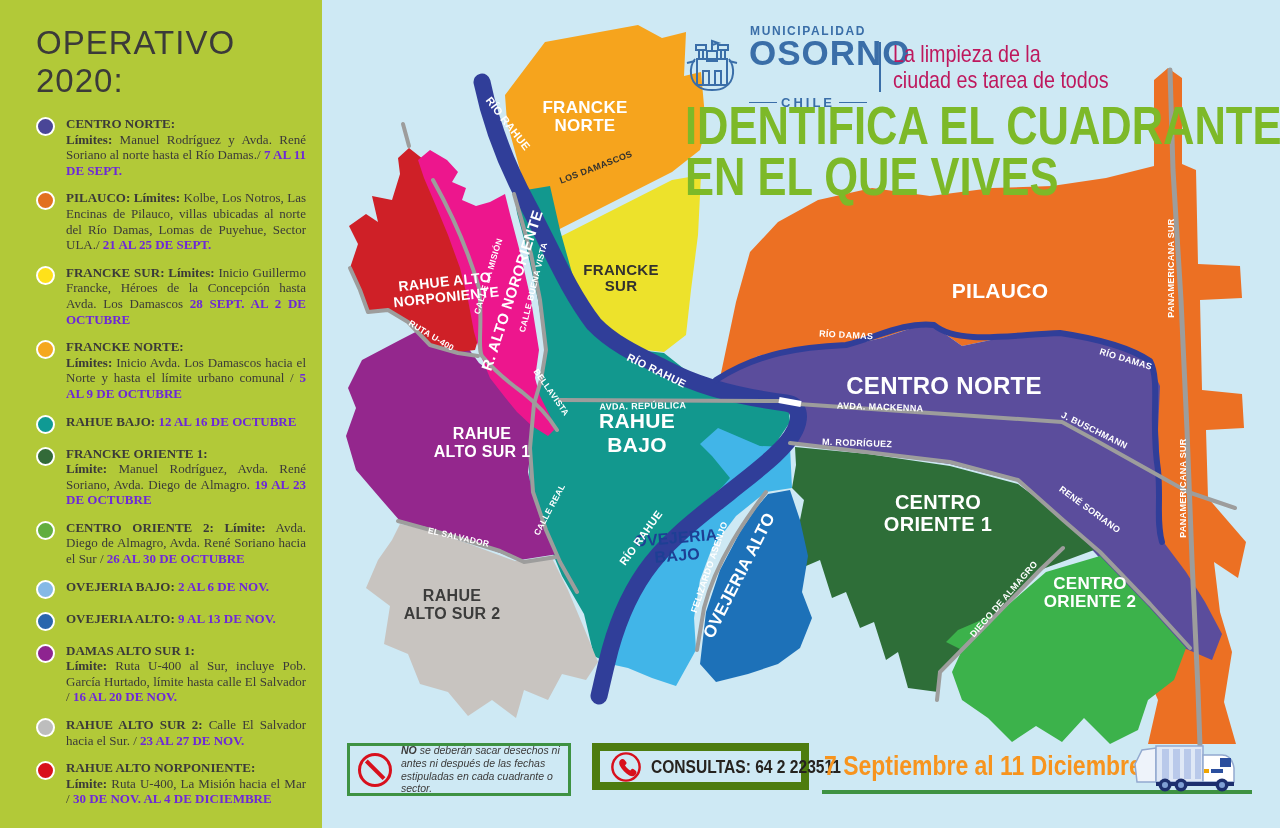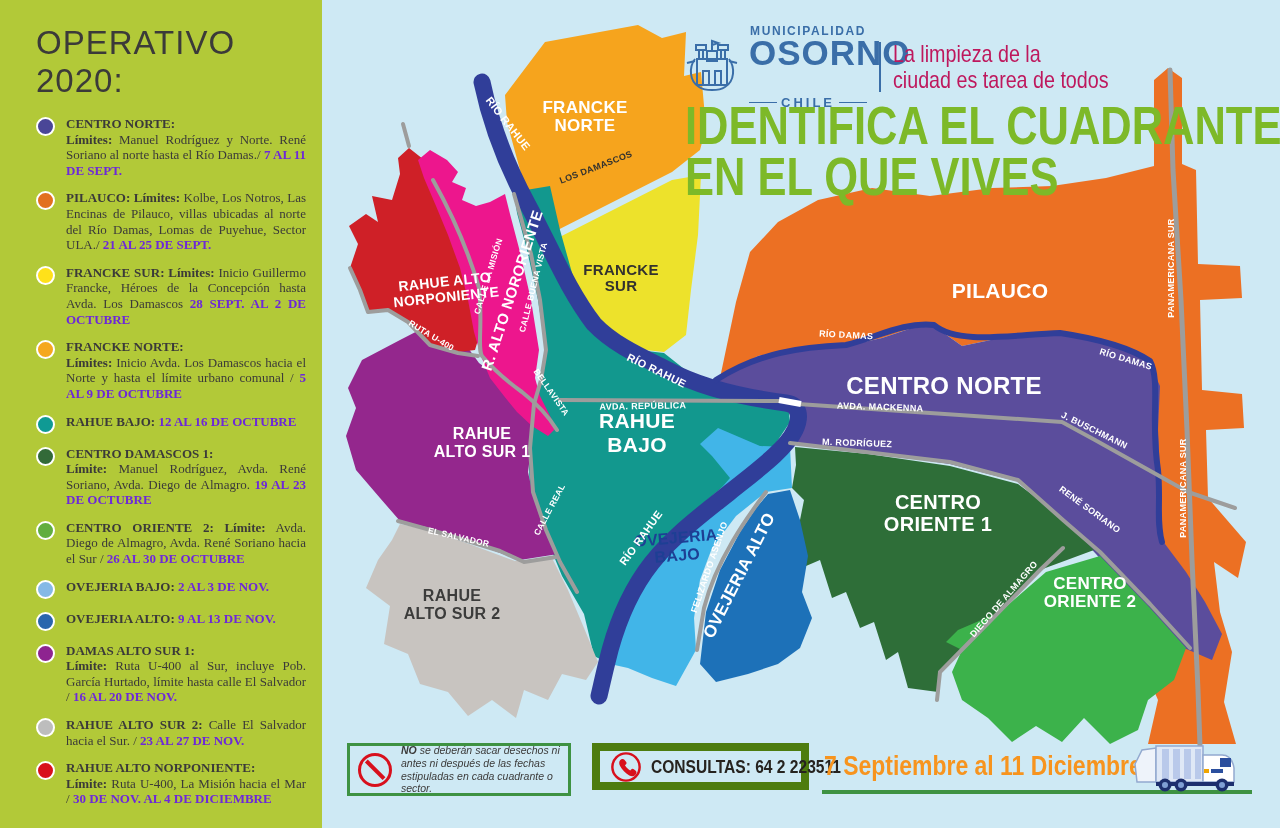--- a/index.html
+++ b/index.html
@@ -116,49 +116,49 @@
       <text transform="translate(712,568) rotate(-71)" text-anchor="middle" fill="#ffffff" font-size="9" letter-spacing="0.3"><tspan x="0" dy="0em">FELIZARDO ASENJO</tspan></text>
       <text transform="translate(1174,268) rotate(-90)" text-anchor="middle" fill="#ffffff" font-size="9" letter-spacing="0.3"><tspan x="0" dy="0em">PANAMERICANA SUR</tspan></text>
       <text transform="translate(1186,488) rotate(-90)" text-anchor="middle" fill="#ffffff" font-size="9" letter-spacing="0.3"><tspan x="0" dy="0em">PANAMERICANA SUR</tspan></text>
     </svg>
 
   <div class="sidebar">
     <h1 class="sb-title">OPERATIVO 2020:</h1>
     <div class="legend">
         <div class="legend-item">
       <span class="bullet" style="background: rgb(74, 70, 151);"></span>
-      <div class="legend-text"><b class="nm">CENTRO NORTE:</b><br><b class="bb">Límites:</b><span class="bd"> Manuel Rodríguez y Norte. René Soriano al norte hasta el Río Damas./ </span><b class="dt">7 AL 11 DE SEPT.</b></div>
+      <div class="legend-text"><b class="nm">CENTRO NORTE:</b><br><b class="bb">Límites:</b><span class="bd"> Manuel Rodríguez y Avda. René Soriano al norte hasta el Río Damas./ </span><b class="dt">7 AL 11 DE SEPT.</b></div>
     </div>
         <div class="legend-item">
       <span class="bullet" style="background: rgb(226, 112, 31);"></span>
       <div class="legend-text"><b class="nm">PILAUCO: </b><b class="bb">Límites:</b><span class="bd"> Kolbe, Los Notros, Las Encinas de Pilauco, villas ubicadas al norte del Río Damas, Lomas de Puyehue, Sector ULA./ </span><b class="dt">21 AL 25 DE SEPT.</b></div>
     </div>
         <div class="legend-item">
       <span class="bullet" style="background: rgb(255, 225, 26);"></span>
       <div class="legend-text"><b class="nm">FRANCKE SUR: </b><b class="bb">Límites:</b><span class="bd"> Inicio Guillermo Francke, Héroes de la Concepción hasta Avda. Los Damascos </span><b class="dt">28 SEPT. AL 2 DE OCTUBRE</b></div>
     </div>
         <div class="legend-item">
       <span class="bullet" style="background: rgb(245, 168, 30);"></span>
       <div class="legend-text"><b class="nm">FRANCKE NORTE:</b><br><b class="bb">Límites:</b><span class="bd"> Inicio Avda. Los Damascos hacia el Norte y hasta el límite urbano comunal / </span><b class="dt">5 AL 9 DE OCTUBRE</b></div>
     </div>
         <div class="legend-item">
       <span class="bullet" style="background: rgb(15, 154, 148);"></span>
       <div class="legend-text"><b class="nm">RAHUE BAJO: </b><b class="bb"></b><span class="bd"> </span><b class="dt">12 AL 16 DE OCTUBRE</b></div>
     </div>
         <div class="legend-item">
       <span class="bullet" style="background: rgb(51, 106, 56);"></span>
-      <div class="legend-text"><b class="nm">CENTRO DAMASCOS 1:</b><br><b class="bb">Límite:</b><span class="bd"> Manuel Rodríguez, Avda. René Soriano, Avda. Diego de Almagro. </span><b class="dt">19 AL 23 DE OCTUBRE</b></div>
+      <div class="legend-text"><b class="nm">FRANCKE ORIENTE 1:</b><br><b class="bb">Límite:</b><span class="bd"> Manuel Rodríguez, Avda. René Soriano, Avda. Diego de Almagro. </span><b class="dt">19 AL 23 DE OCTUBRE</b></div>
     </div>
         <div class="legend-item">
       <span class="bullet" style="background: rgb(98, 174, 62);"></span>
       <div class="legend-text"><b class="nm">CENTRO ORIENTE 2: </b><b class="bb">Límite:</b><span class="bd"> Avda. Diego de Almagro, Avda. René Soriano hacia el Sur / </span><b class="dt">26 AL 30 DE OCTUBRE</b></div>
     </div>
         <div class="legend-item">
       <span class="bullet" style="background: rgb(133, 185, 230);"></span>
-      <div class="legend-text"><b class="nm">OVEJERIA BAJO: </b><b class="bb"></b><span class="bd"> </span><b class="dt">2 AL 3 DE NOV.</b></div>
+      <div class="legend-text"><b class="nm">OVEJERIA BAJO: </b><b class="bb"></b><span class="bd"> </span><b class="dt">2 AL 6 DE NOV.</b></div>
     </div>
         <div class="legend-item">
       <span class="bullet" style="background: rgb(42, 102, 173);"></span>
       <div class="legend-text"><b class="nm">OVEJERIA ALTO: </b><b class="bb"></b><span class="bd"> </span><b class="dt">9 AL 13 DE NOV.</b></div>
     </div>
         <div class="legend-item">
       <span class="bullet" style="background: rgb(142, 36, 144);"></span>
       <div class="legend-text"><b class="nm">DAMAS ALTO SUR 1:</b><br><b class="bb">Límite:</b><span class="bd"> Ruta U-400 al Sur, incluye Pob. García Hurtado, límite hasta calle El Salvador / </span><b class="dt">16 AL 20 DE NOV.</b></div>
     </div>
         <div class="legend-item">

